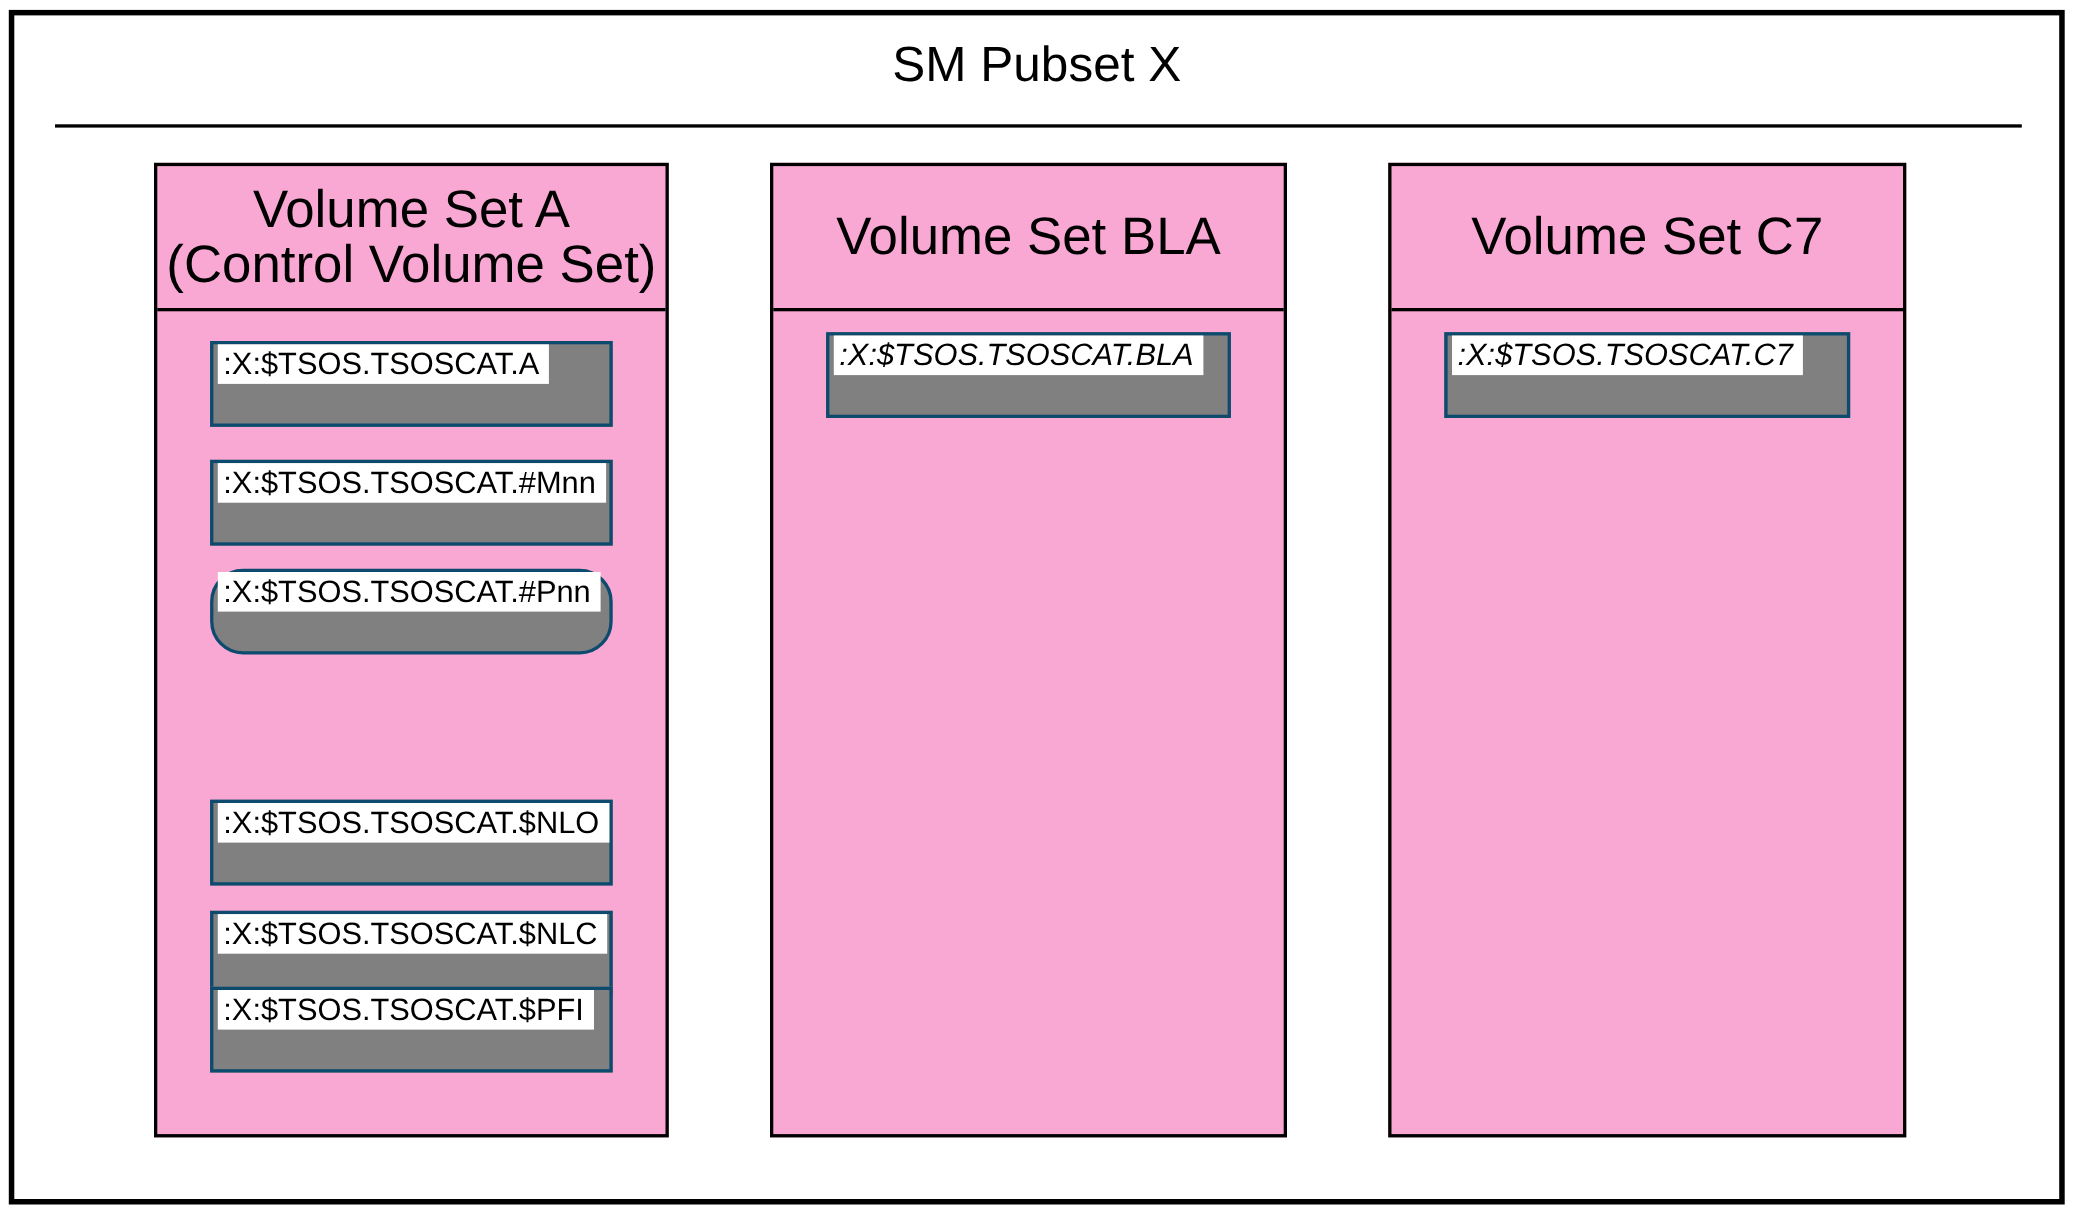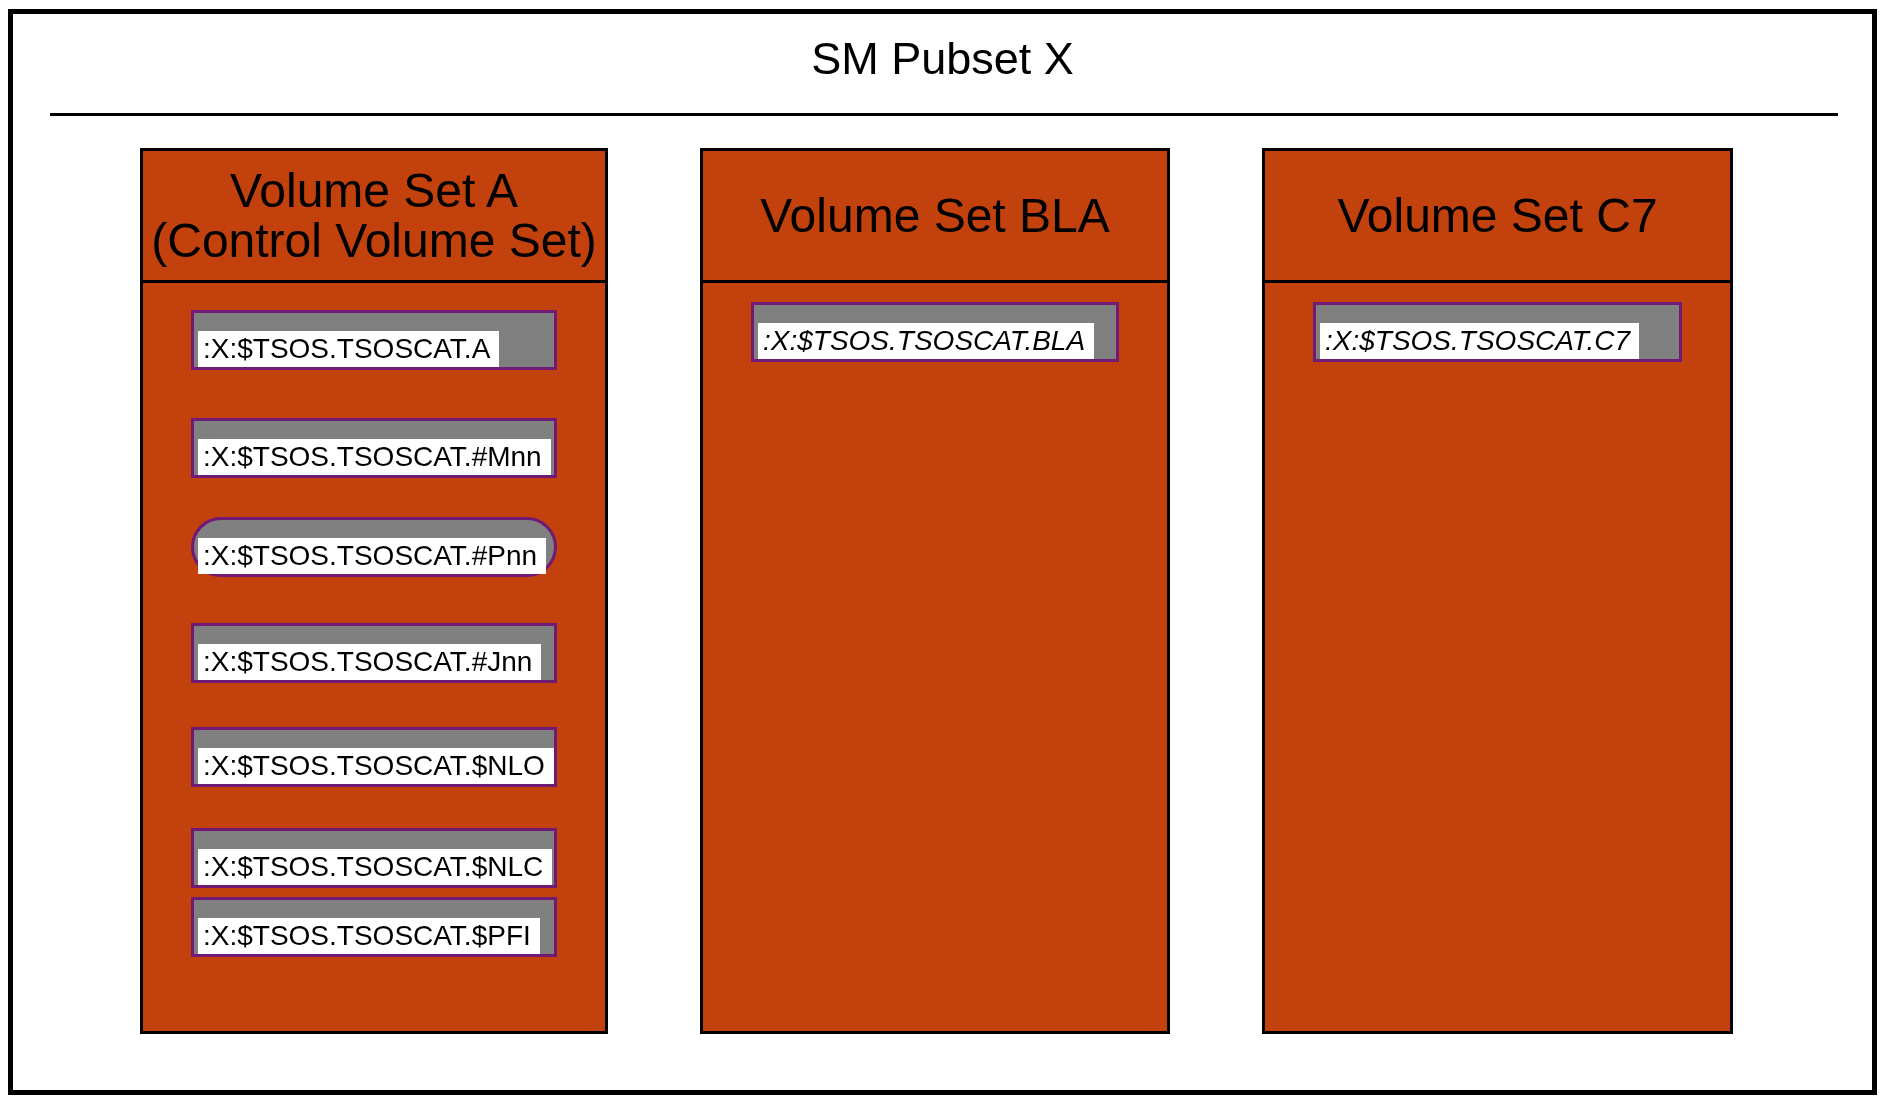--- a/index.html
+++ b/index.html
@@ -42,21 +42,21 @@
     width: 1788px;
     height: 3px;
     background: #000000;
   }
   .panel {
     position: absolute;
     top: 148px;
     height: 886px;
     border: 3px solid #000000;
     box-sizing: border-box;
-    background: #c2410c;
+    background: #f9a8d4;
   }
   .panel-a  { left: 140px;  width: 468px; }
   .panel-bla{ left: 700px;  width: 470px; }
   .panel-c7 { left: 1262px; width: 471px; }
 
   .panel-header {
     position: absolute;
     left: 0;
     top: 0;
     width: 100%;
@@ -73,26 +73,26 @@
     font-size: 48px;
     line-height: 50px;
     white-space: nowrap;
   }
   .panel-subtitle:empty { display: none; }
 
   .catbox {
     position: absolute;
     left: 48px;
     width: 366px;
-    height: 60px;
+    height: 78px;
     background: #808080;
-    border: 3px solid #701a75;
+    border: 3px solid #0c4a6e;
     box-sizing: border-box;
     display: flex;
-    align-items: flex-end;
+    align-items: flex-start;
   }
   .catlabel {
     display: inline-block;
     background: #ffffff;
     margin-left: 4px;
     height: 36px;
     line-height: 36px;
     padding: 0 9px 0 5px;
     font-size: 28px;
     white-space: nowrap;
@@ -128,23 +128,20 @@
     </div>
     <div class="catbox slot-0">
       <span class="catlabel">:X:$TSOS.TSOSCAT.A</span>
     </div>
     <div class="catbox slot-1">
       <span class="catlabel">:X:$TSOS.TSOSCAT.#Mnn</span>
     </div>
     <div class="catbox slot-2">
       <span class="catlabel">:X:$TSOS.TSOSCAT.#Pnn</span>
     </div>
-    <div class="catbox slot-3">
-      <span class="catlabel">:X:$TSOS.TSOSCAT.#Jnn</span>
-    </div>
     <div class="catbox slot-4">
       <span class="catlabel">:X:$TSOS.TSOSCAT.$NLO</span>
     </div>
     <div class="catbox slot-5">
       <span class="catlabel">:X:$TSOS.TSOSCAT.$NLC</span>
     </div>
     <div class="catbox slot-6">
       <span class="catlabel">:X:$TSOS.TSOSCAT.$PFI</span>
     </div>
   </div>

